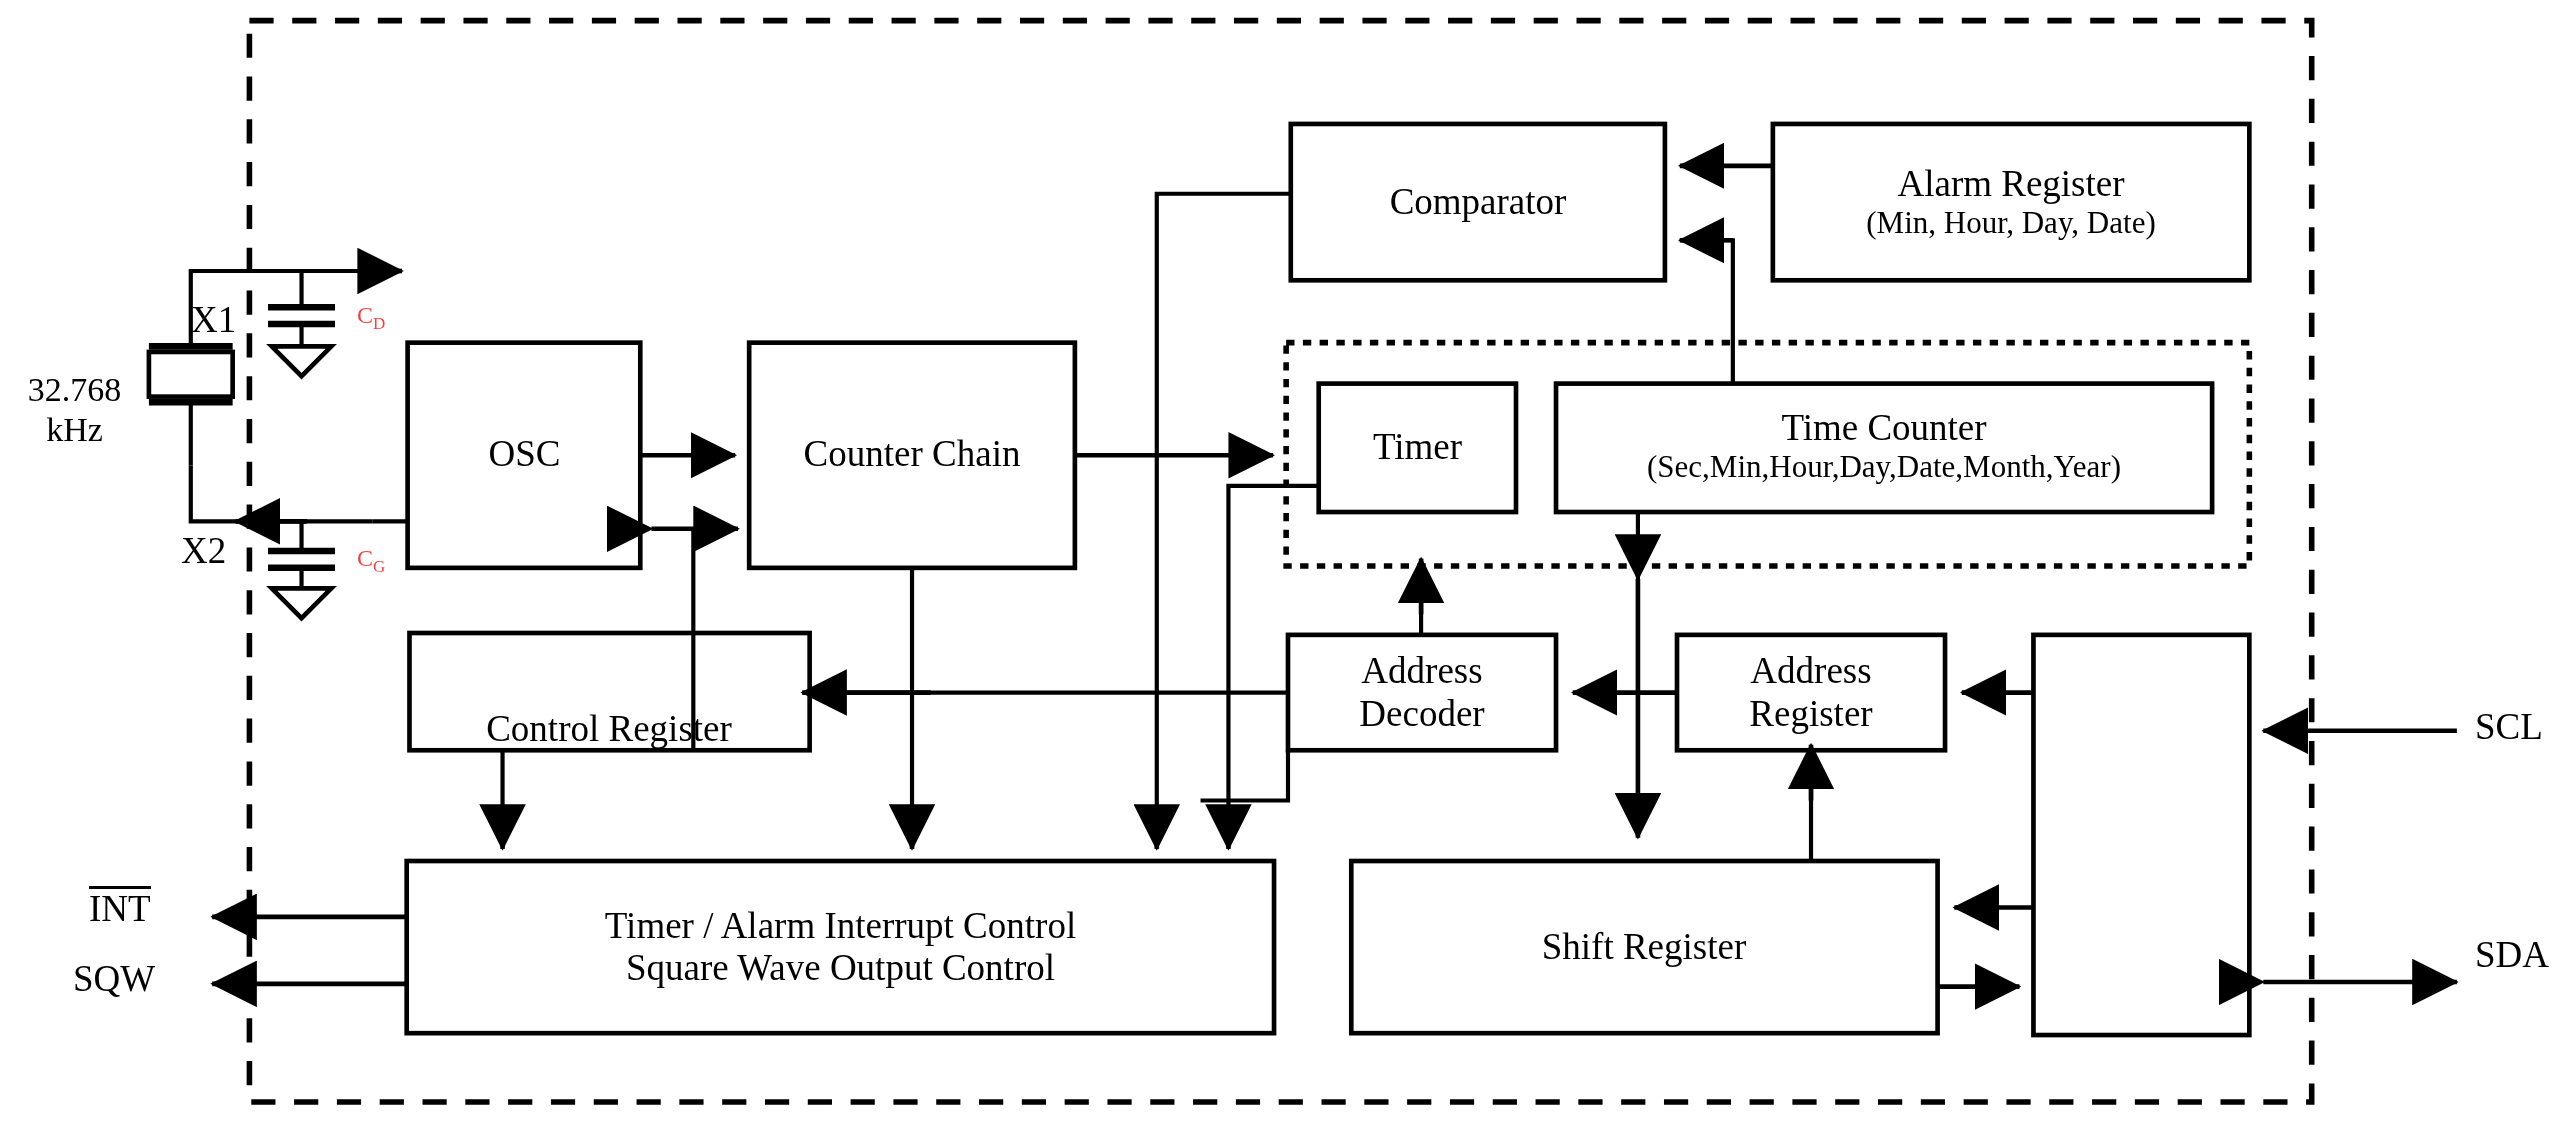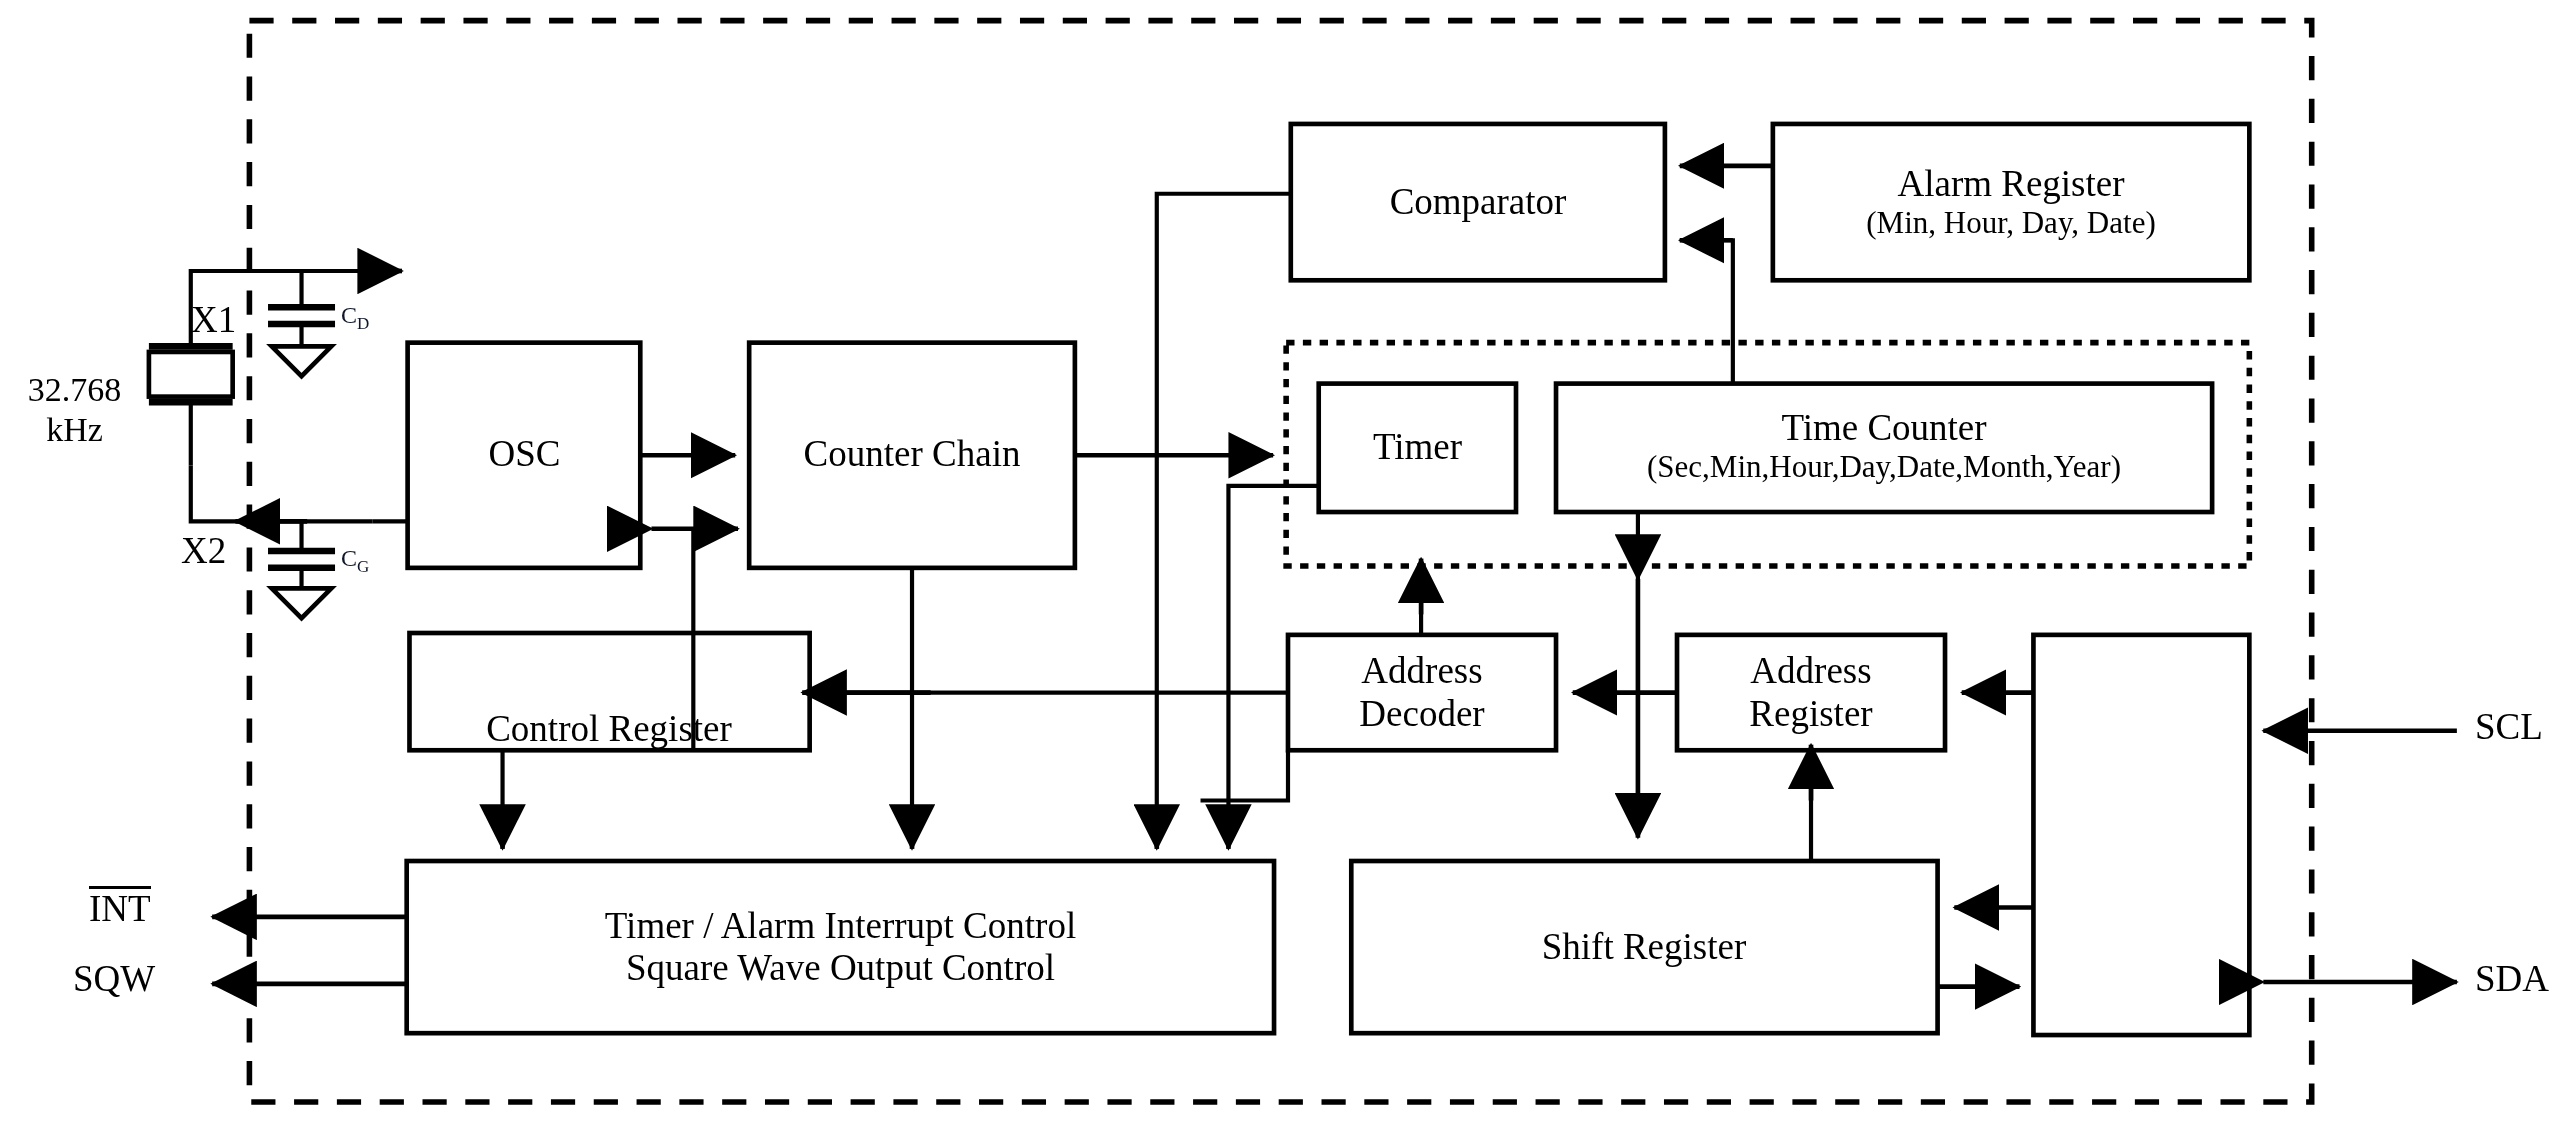--- a/index.html
+++ b/index.html
@@ -4,21 +4,21 @@
 <style>
   html,body{margin:0;padding:0;background:#ffffff;}
   #root{position:relative;width:2576px;height:1132px;background:#ffffff;
         font-family:"Liberation Serif","DejaVu Serif",serif;}
   svg{position:absolute;left:0;top:0;width:2576px;height:1132px;}
   .blk-label{position:absolute;display:flex;flex-direction:column;align-items:center;
              justify-content:center;text-align:center;color:#000;pointer-events:none;}
   .l1{font-size:37px;line-height:1.14;}
   .l2{font-size:31px;line-height:1.18;}
   .pin{position:absolute;font-size:37px;color:#000;white-space:nowrap;}
-  .cap{position:absolute;font-size:24px;color:#0f172a;}
+  .cap{position:absolute;font-size:24px;color:#ef4444;margin-left:16px;}
   .cap sub{font-size:17px;}
   .ovl{border-top:3.3px solid #000;padding-top:0.9px;display:inline-block;line-height:1.05;}
   .xtalnum{position:absolute;text-align:center;font-size:34px;line-height:1.18;color:#000;}
   .sup{font-size:22.3px;vertical-align:super;line-height:0;}
 </style>
 </head>
 <body>
 
 <div id="root">
 
@@ -152,21 +152,21 @@
   </div>
   <div class="pin" style="left:89px;top:886px;">
     <span class="ovl">INT</span>
   </div>
   <div class="pin" style="left:73px;top:957px;">
     <span>SQW</span>
   </div>
   <div class="pin" style="left:2475px;top:705px;text-align:center;">
     <span>SCL</span>
   </div>
-  <div class="pin" style="left:2475px;top:957px;">
+  <div class="pin" style="left:2475px;top:933px;">
     <span>SDA</span>
   </div>
 
   <div class="cap" style="left:341px;top:302px;">
     <span>C</span><sub>D</sub>
   </div>
   <div class="cap" style="left:341px;top:545px;text-align:center;">
     <span>C</span><sub>G</sub>
   </div>
 

